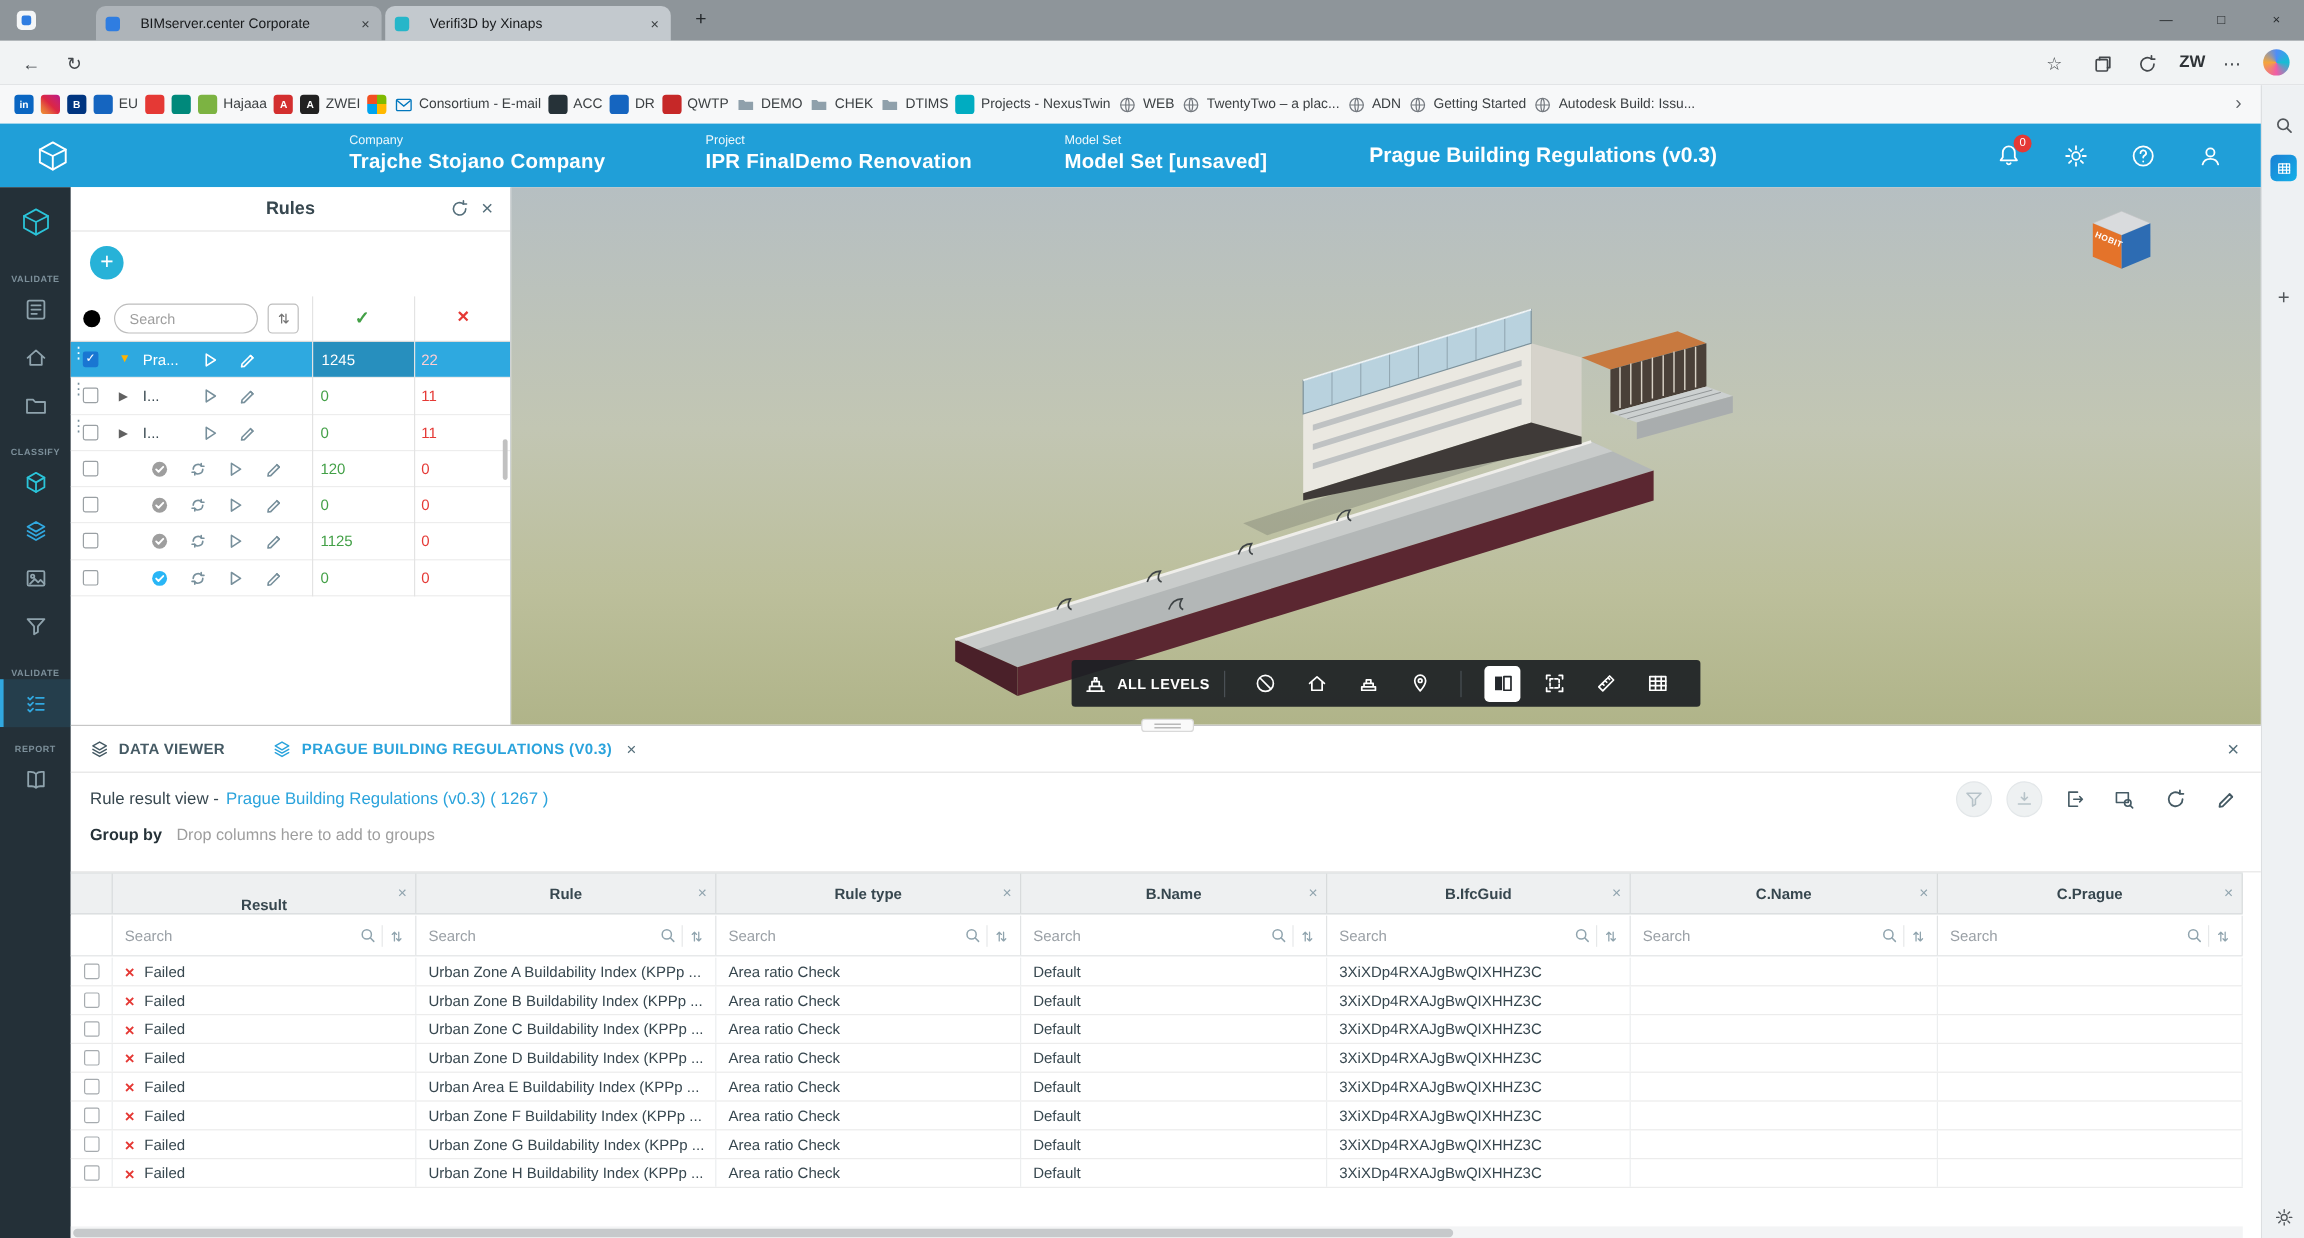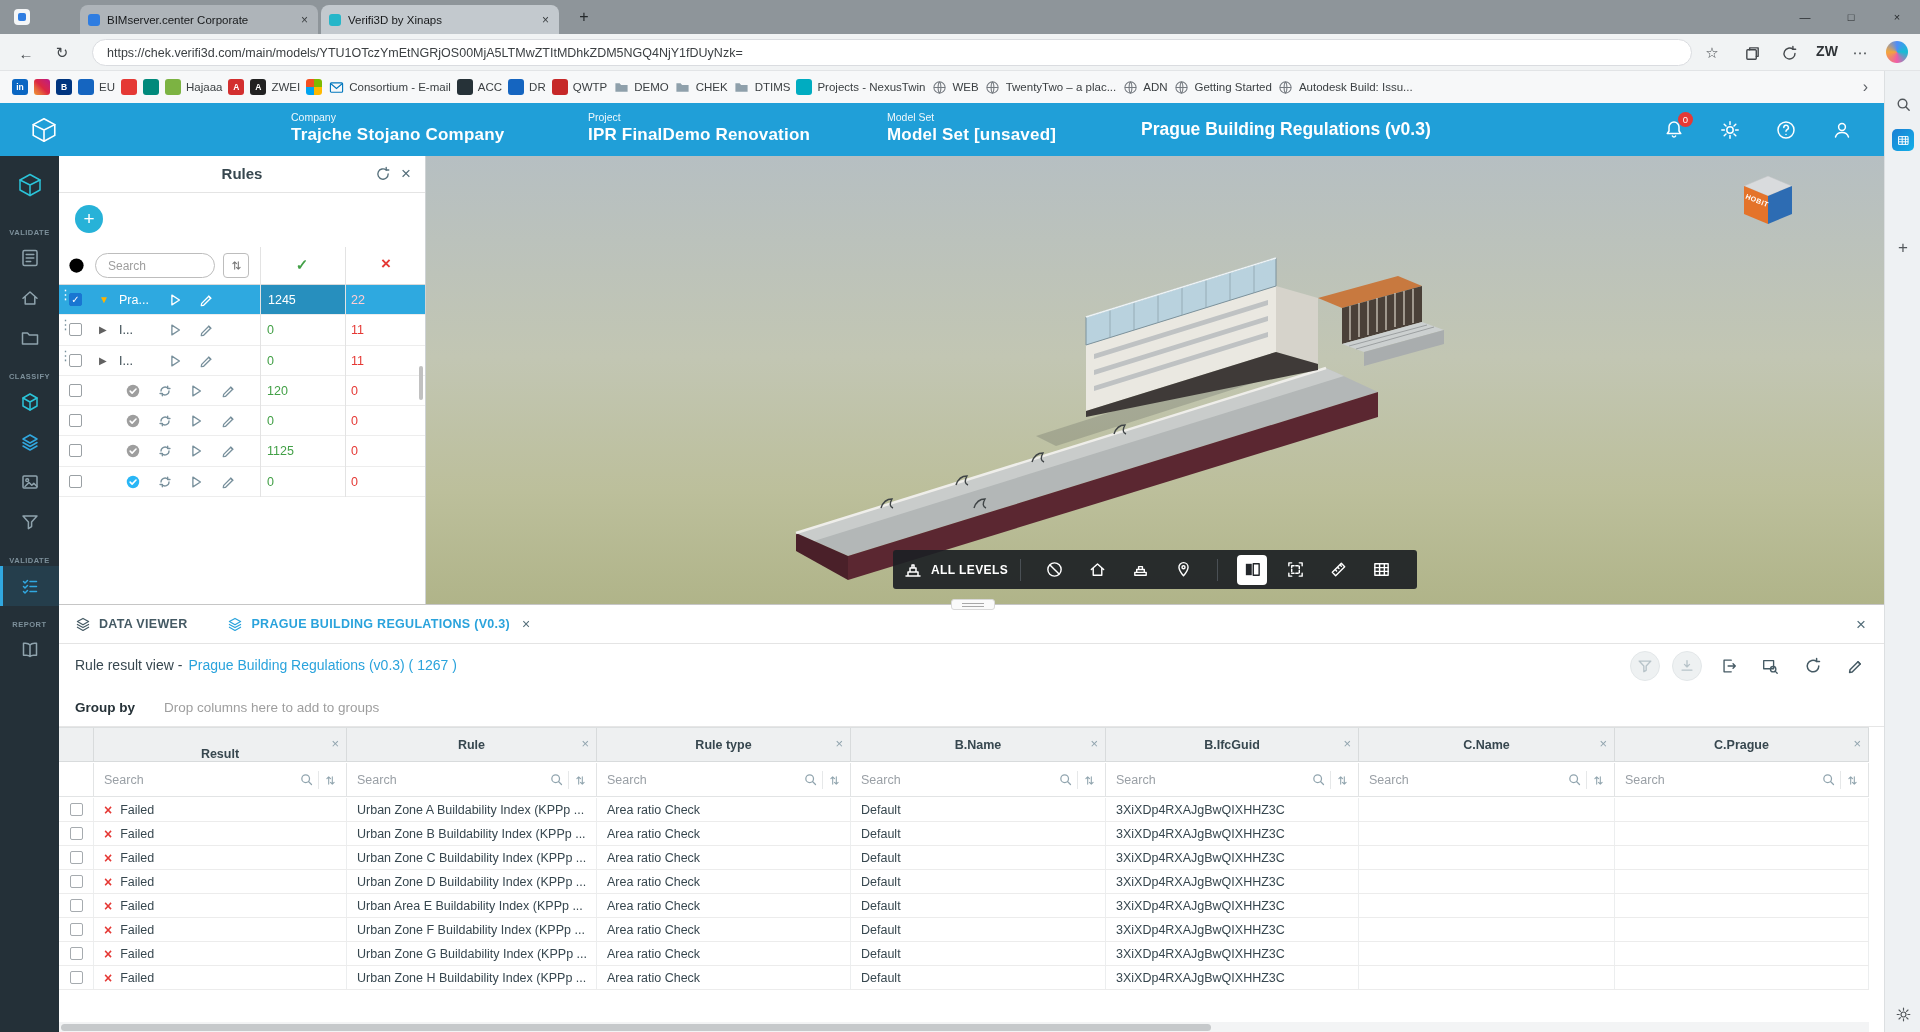--- a/index.html
+++ b/index.html
@@ -4,21 +4,21 @@
 <style>
 *{margin:0;padding:0;box-sizing:border-box}
 body{font-family:"Liberation Sans",sans-serif;background:#fff}
 .screen{position:relative;width:1920px;height:1032px;overflow:hidden;background:#fff}
 
 
 .titlebar{position:absolute;left:0;top:0;width:1920px;height:34px;background:#8e959a}
 .win-badge{position:absolute;left:14px;top:9px;width:16px;height:16px;border-radius:4px;background:#f4f6f7}
 .win-badge::after{content:"";position:absolute;left:4px;top:4px;width:8px;height:8px;border-radius:2px;background:#2f7de1}
 .tabs{position:absolute;left:80px;top:0;height:34px;display:flex;align-items:flex-end}
-.tab{position:relative;width:238px;height:29px;margin-right:3px;border-radius:8px 8px 0 0;background:#aeb4b9;display:flex;align-items:center;padding:0 8px;gap:7px}
+.tab{position:relative;width:238px;height:29px;margin-right:3px;border-radius:8px 8px 0 0;background:#aeb4b9;display:flex;align-items:center;padding:0 8px;gap:17px}
 .tab.active{background:#c3c9ce}
 .favicon{width:12px;height:12px;border-radius:3px;flex:none}
 .tab-title{flex:1;font-size:11.5px;color:#17191b;white-space:nowrap;overflow:hidden}
 .tab-close{font-size:12px;color:#3c4043;padding:0 2px}
 .newtab{position:absolute;left:572px;top:6px;width:24px;height:22px;font-size:16px;color:#24282b;display:flex;align-items:center;justify-content:center}
 .wincontrols{position:absolute;right:0;top:0;height:34px;display:flex}
 .wincontrols span{width:46px;height:34px;display:flex;align-items:center;justify-content:center;font-size:11px;color:#24282b}
 
 
 .urlbar{position:absolute;left:0;top:34px;width:1920px;height:37px;background:#f1f3f4;border-bottom:1px solid #e2e4e6}
@@ -143,21 +143,21 @@
 .rtclose{color:#546e7a;font-size:14px;margin-left:4px;font-weight:normal}
 .res-close{position:absolute;right:18px;top:10px;font-size:17px;color:#546e7a}
 .res-info{position:absolute;left:0;top:39px;width:100%;height:44px}
 .ri-text{position:absolute;left:16px;top:13px;font-size:14px;color:#37474f;white-space:nowrap}
 .ri-link{color:#2aa3dc;margin-left:6px}
 .ri-btn{position:absolute;top:7px;width:30px;height:30px;border-radius:50%;display:flex;align-items:center;justify-content:center}
 .ri-btn svg{width:18px;height:18px}
 .ri-btn.disabled{background:#eef1f2;border:1px solid #e3e7e9;color:#b7c3c9}
 .ri-btn.plain{color:#455a64}
 #ri-filter{left:1571px}#ri-tray{left:1613px}#ri-export{left:1655px}#ri-find{left:1696px}#ri-refresh{left:1739px}#ri-edit{left:1782px}
-.res-groupby{position:absolute;left:0;top:83px;width:100%;height:39px;border-bottom:1px solid #e6e6e6;display:flex;align-items:center;padding:0 16px;gap:29px}
+.res-groupby{position:absolute;left:0;top:83px;width:100%;height:39px;border-bottom:1px solid #e6e6e6;display:flex;align-items:flex-start;padding:0 16px;gap:12px}
 .gb-label{font-size:13.5px;font-weight:bold;color:#263238}
 .gb-ph{font-size:13.5px;color:#9e9e9e}
 .grid-head{position:absolute;left:0;top:122px;height:35px;display:flex;background:#eef0f1;border-top:1px solid #dcdfe0;border-bottom:1px solid #d8dbdc}
 .gh{position:relative;border-right:1px solid #d8dbdc;display:flex;align-items:center;justify-content:center;flex:none}
 .gh-label{font-size:12.5px;font-weight:bold;color:#37474f}
 .gh-x{position:absolute;right:7px;top:8px;font-size:13px;color:#90a4ae}
 .gh.c0{width:35px}
 .grid-search{position:absolute;left:0;top:158px;height:34px;display:flex;background:#fff;border-bottom:1px solid #e2e4e5}
 .gs{position:relative;border-right:1px solid #e2e4e5;flex:none}
 .gs.c0{width:35px}
@@ -205,23 +205,20 @@
     <div class="wincontrols">
       <span>—</span>
       <span>□</span>
       <span>×</span>
     </div>
   </div>
 
   <div class="urlbar">
     <span class="nav-ico" id="back">←</span>
     <span class="nav-ico" id="reload">↻</span>
-    <div class="urlfield">
-      <span class="url-text">https://chek.verifi3d.com/main/models/YTU1OTczYmEtNGRjOS00MjA5LTMwZTItMDhkZDM5NGQ4NjY1fDUyNzk=</span>
-    </div>
     <span class="nav-ico" id="star">☆</span>
     <span class="nav-ico" id="collections">
         <svg viewBox="0 0 18 18">
           <rect x="3" y="5" width="10" height="10" rx="1"></rect>
           <path d="M6 5V3h9v9h-2"></path>
         </svg>
       </span>
     <span class="nav-ico" id="essentials">
         <svg viewBox="0 0 18 18">
           <path d="M14.8 9A5.8 5.8 0 1 1 12.6 4.5"></path>

